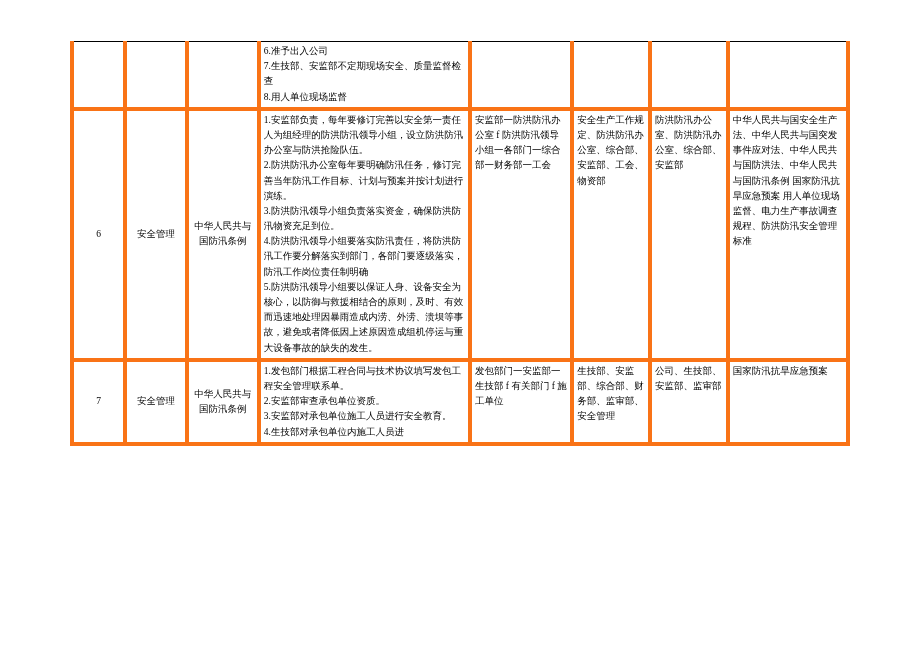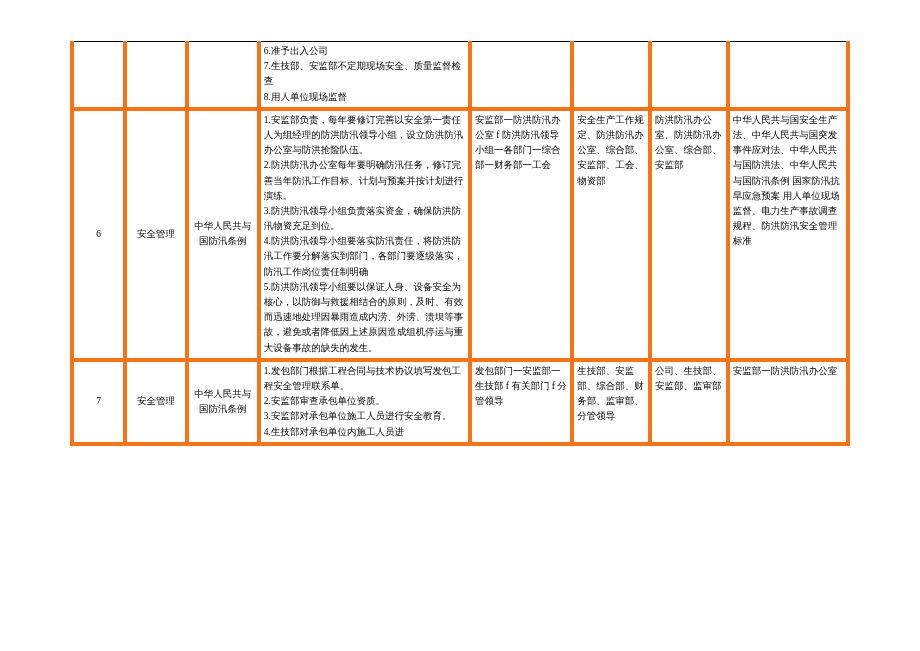--- a/index.html
+++ b/index.html
@@ -82,20 +82,20 @@
         <td>安全生产工作规定、防洪防汛办公室、综合部、安监部、工会、物资部</td>
         <td>防洪防汛办公室、防洪防汛办公室、综合部、安监部</td>
         <td>中华人民共与国安全生产法、中华人民共与国突发事件应对法、中华人民共与国防洪法、中华人民共与国防汛条例 国家防汛抗旱应急预案 用人单位现场监督、电力生产事故调查规程、防洪防汛安全管理标准</td>
       </tr>
 
       <tr>
         <td class="center">7</td>
         <td class="center">安全管理</td>
         <td class="center">中华人民共与国防汛条例</td>
         <td>1.发包部门根据工程合同与技术协议填写发包工程安全管理联系单。<br>2.安监部审查承包单位资质。<br>3.安监部对承包单位施工人员进行安全教育。<br>4.生技部对承包单位内施工人员进</td>
-        <td>发包部门一安监部一生技部 f 有关部门 f 分管领导</td>
-        <td>生技部、安监部、综合部、财务部、监审部、分管领导</td>
+        <td>发包部门一安监部一生技部 f 有关部门 f 施工单位</td>
+        <td>生技部、安监部、综合部、财务部、监审部、安全管理</td>
         <td>公司、生技部、安监部、监审部</td>
-        <td>安监部一防洪防汛办公室</td>
+        <td>国家防汛抗旱应急预案</td>
       </tr>
     </tbody>
   </table>
 </div>
 
 </body></html>

